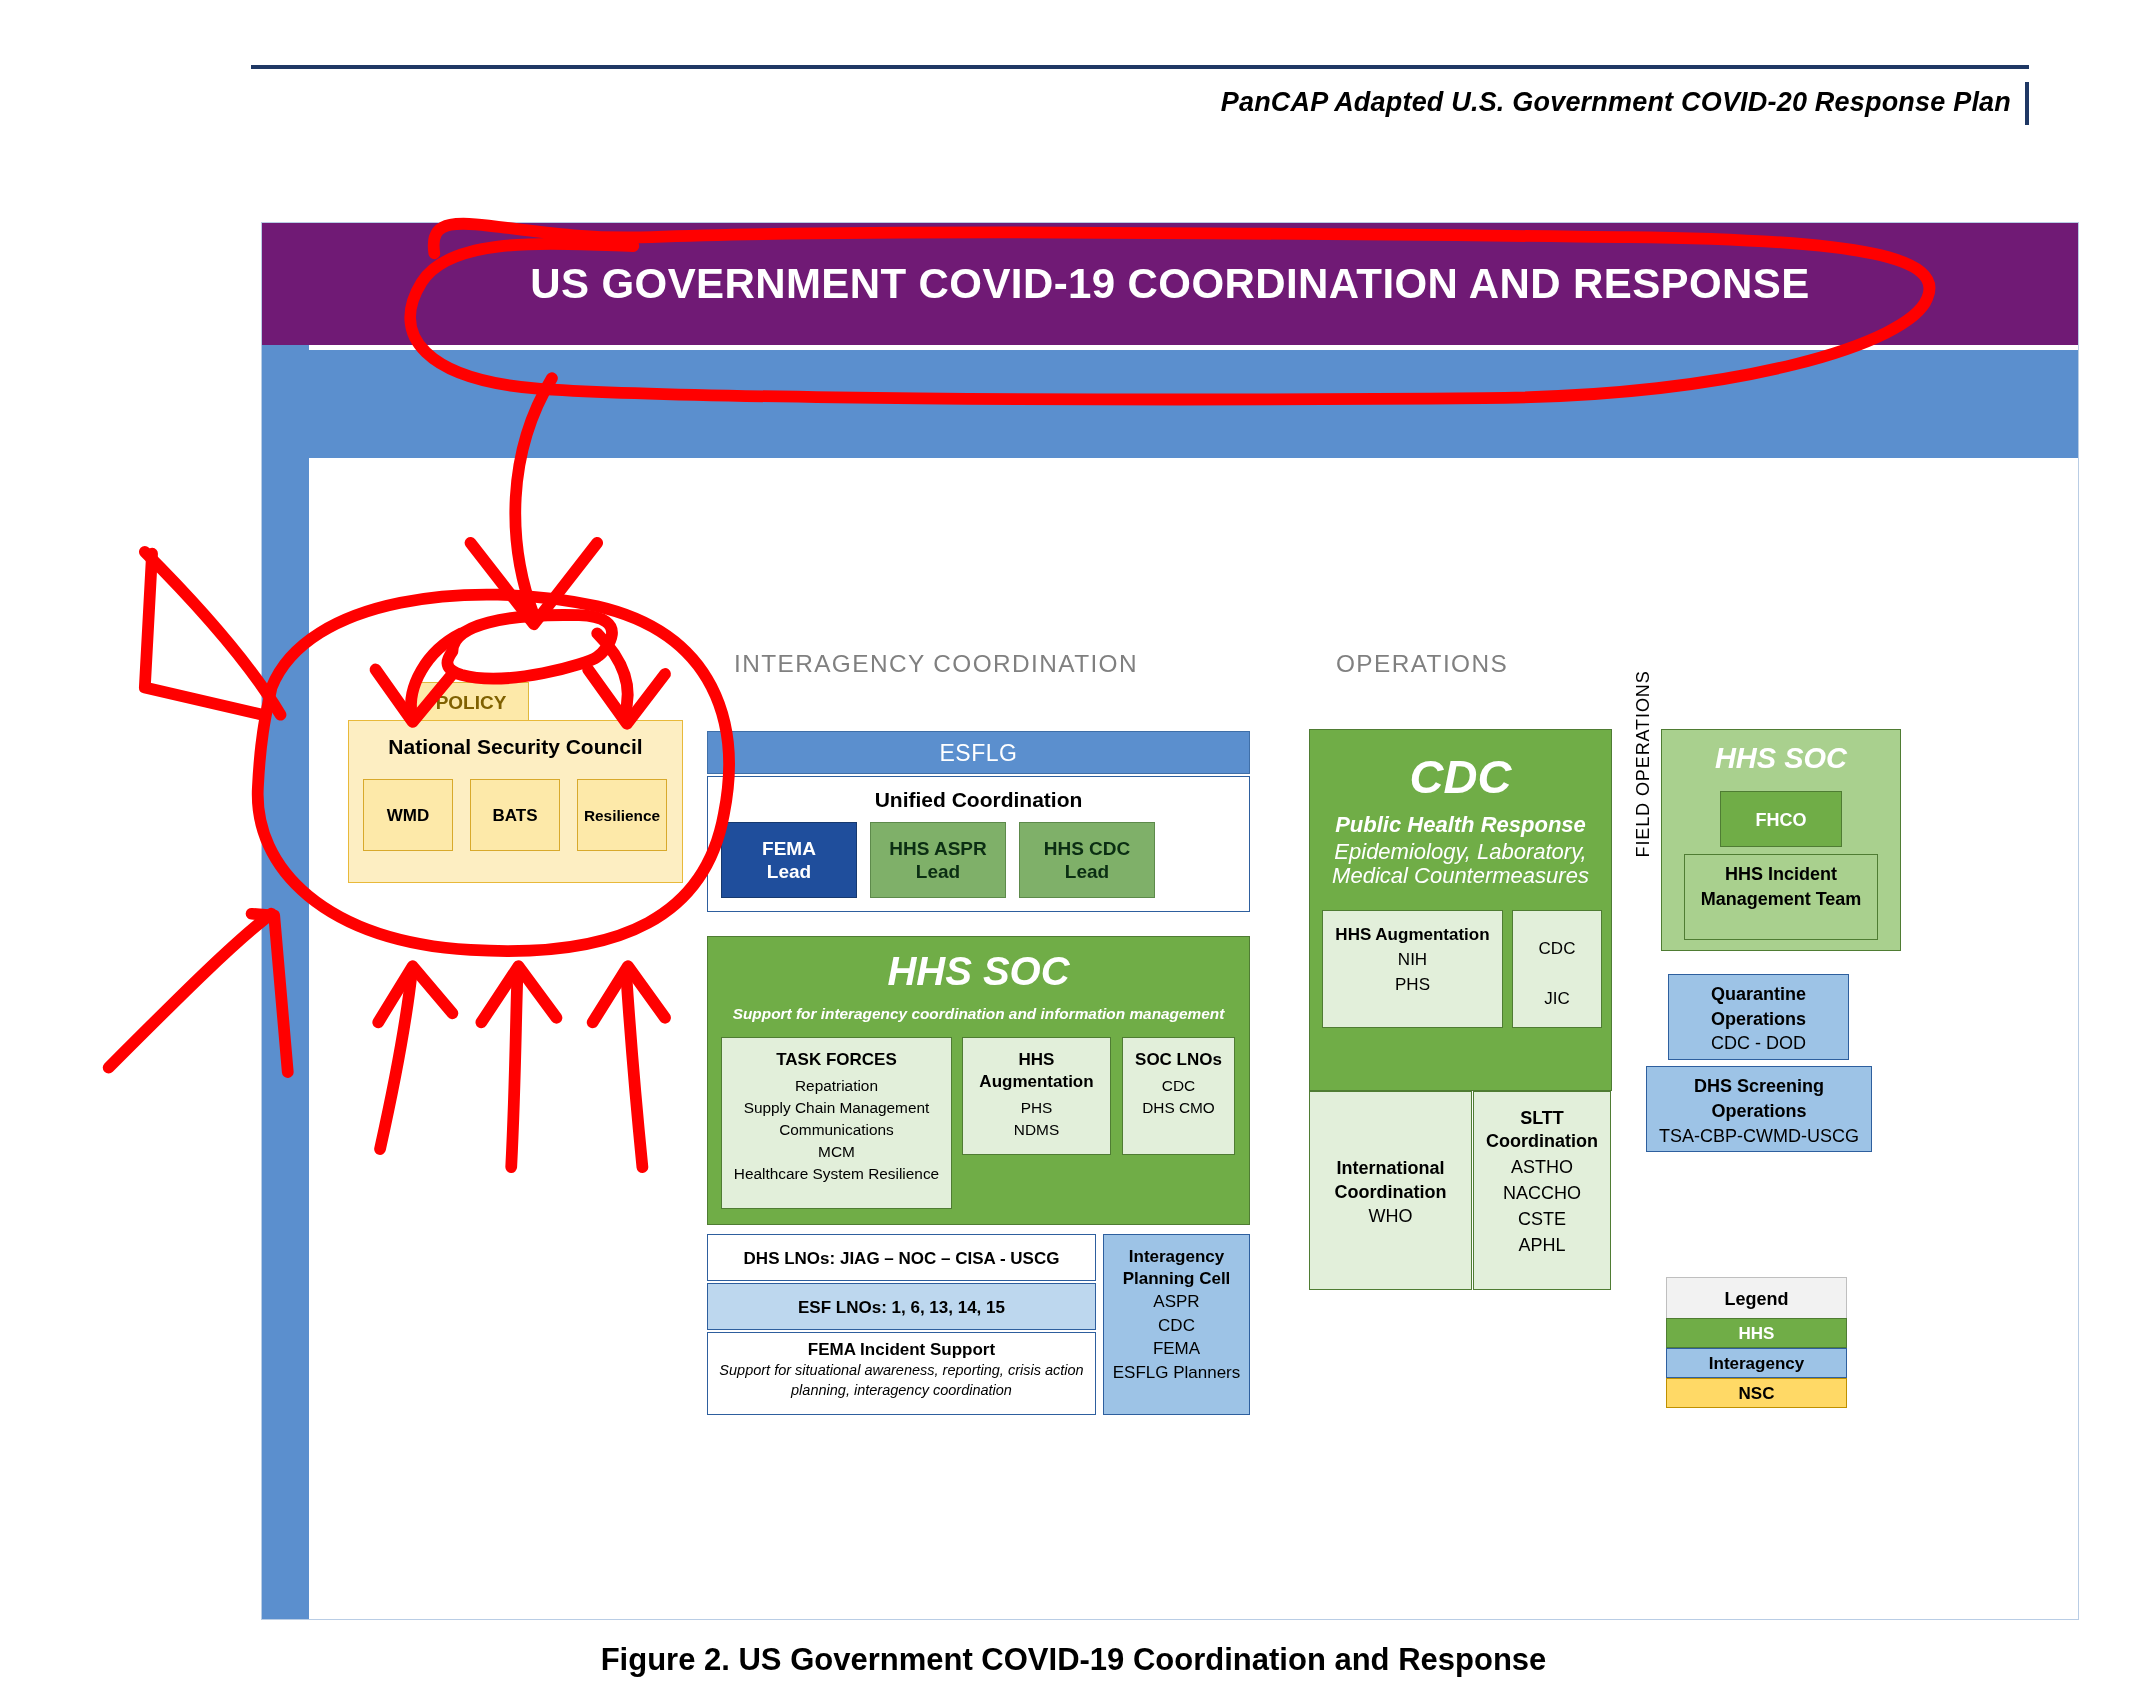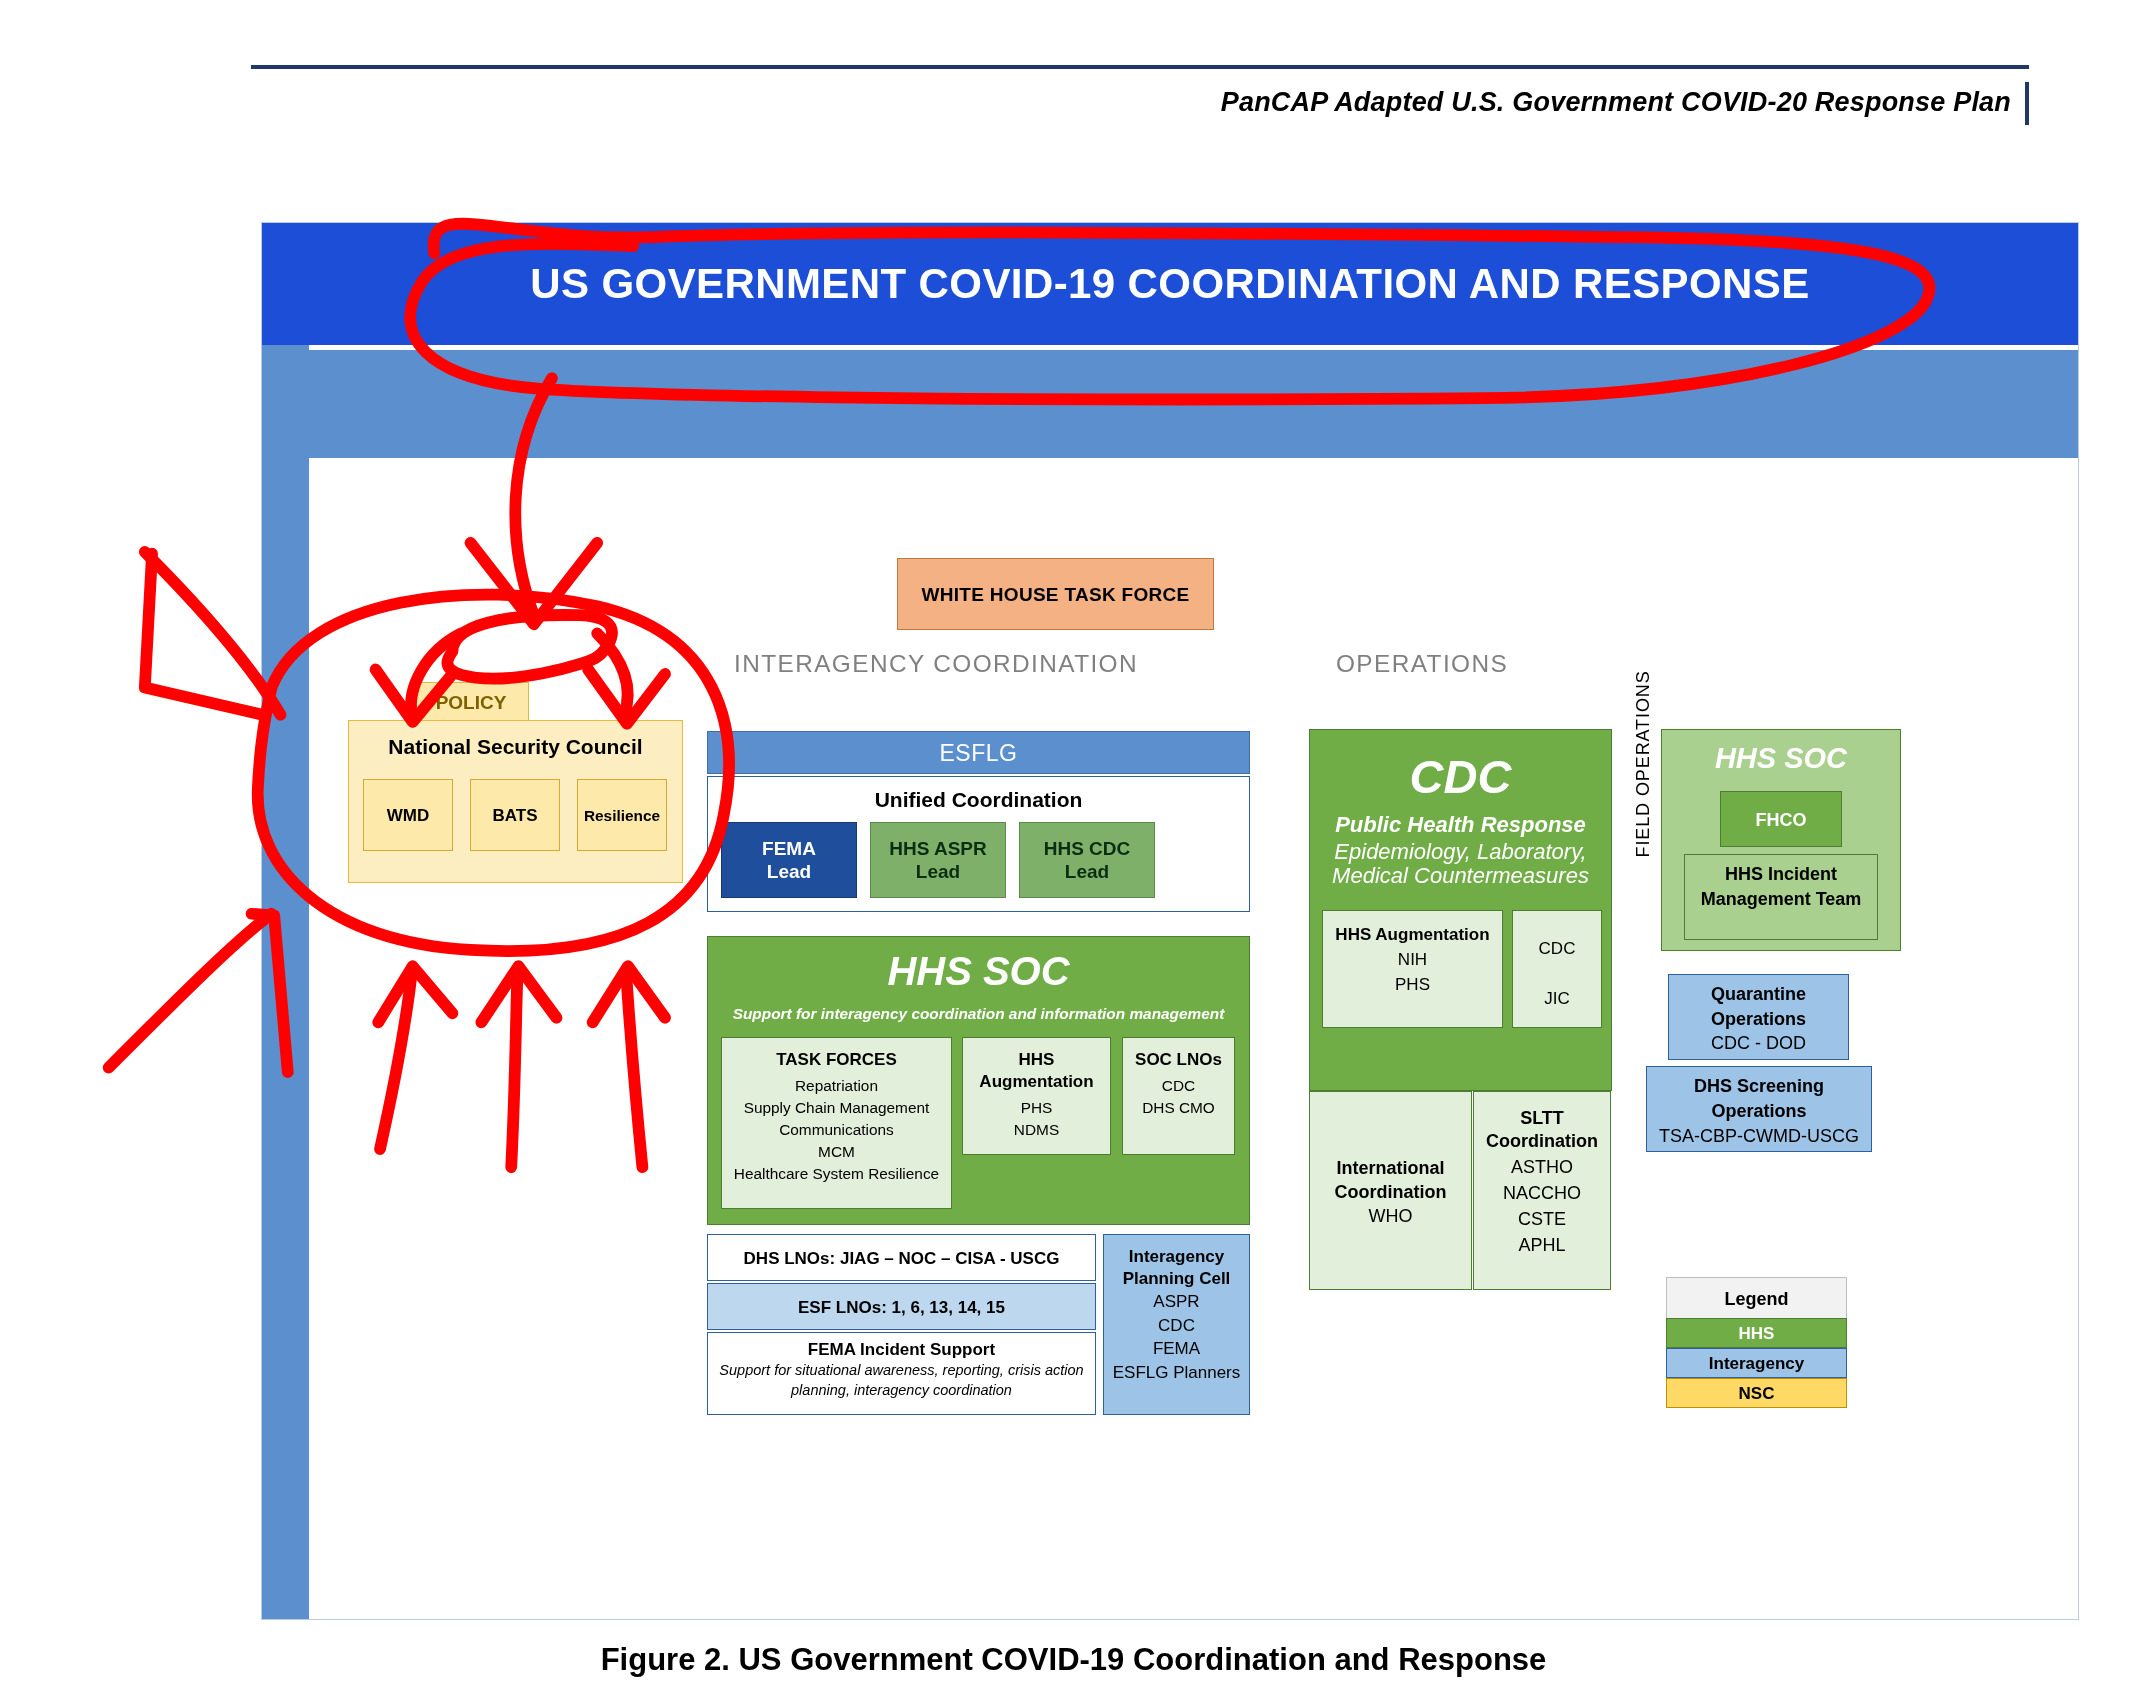--- a/index.html
+++ b/index.html
@@ -61,21 +61,21 @@
     width: 47px;
     height: 100%;
     background: #5b8fce;
   }
   .blue-banner {
     position: absolute;
     left: 0;
     top: 0;
     width: 100%;
     height: 122px;
-    background: #1d4ed8;
+    background: #701a75;
   }
   .blue-banner-title {
     position: absolute;
     left: 0;
     top: 0;
     width: 100%;
     height: 122px;
     line-height: 122px;
     text-align: center;
     color: #ffffff;
@@ -523,21 +523,20 @@
 <div class="figure-frame">
 
   <div class="blue-left-rail"></div>
   <div class="blue-banner">
     <div class="blue-banner-title">US GOVERNMENT COVID-19 COORDINATION AND RESPONSE</div>
   </div>
   <div class="blue-subbanner"></div>
 
   <div class="canvas">
 
-    <div class="box wh-task-force">WHITE HOUSE TASK FORCE</div>
 
     <div class="col-label interagency">INTERAGENCY COORDINATION</div>
     <div class="col-label operations">OPERATIONS</div>
 
     <div class="box policy-tab">POLICY</div>
     <div class="box nsc-outer"></div>
     <div class="box nsc-title">National Security Council</div>
     <div class="box nsc-sub wmd">WMD</div>
     <div class="box nsc-sub bats">BATS</div>
     <div class="box nsc-sub res">Resilience</div>

